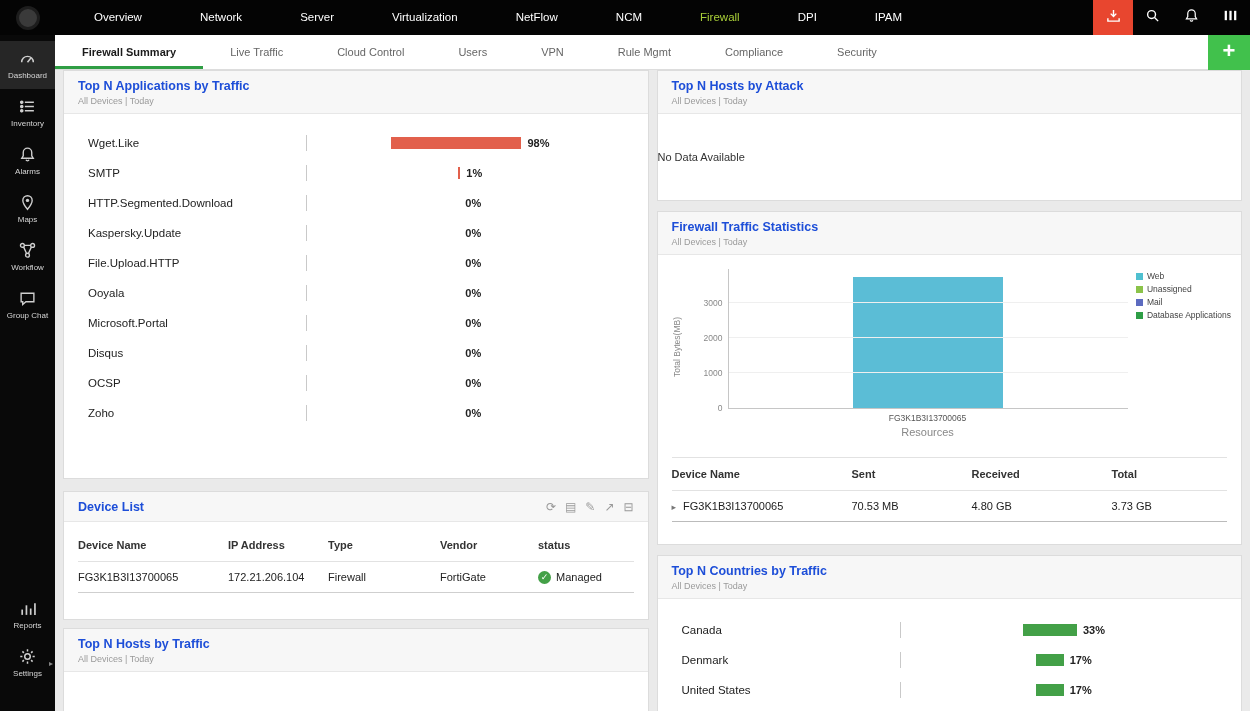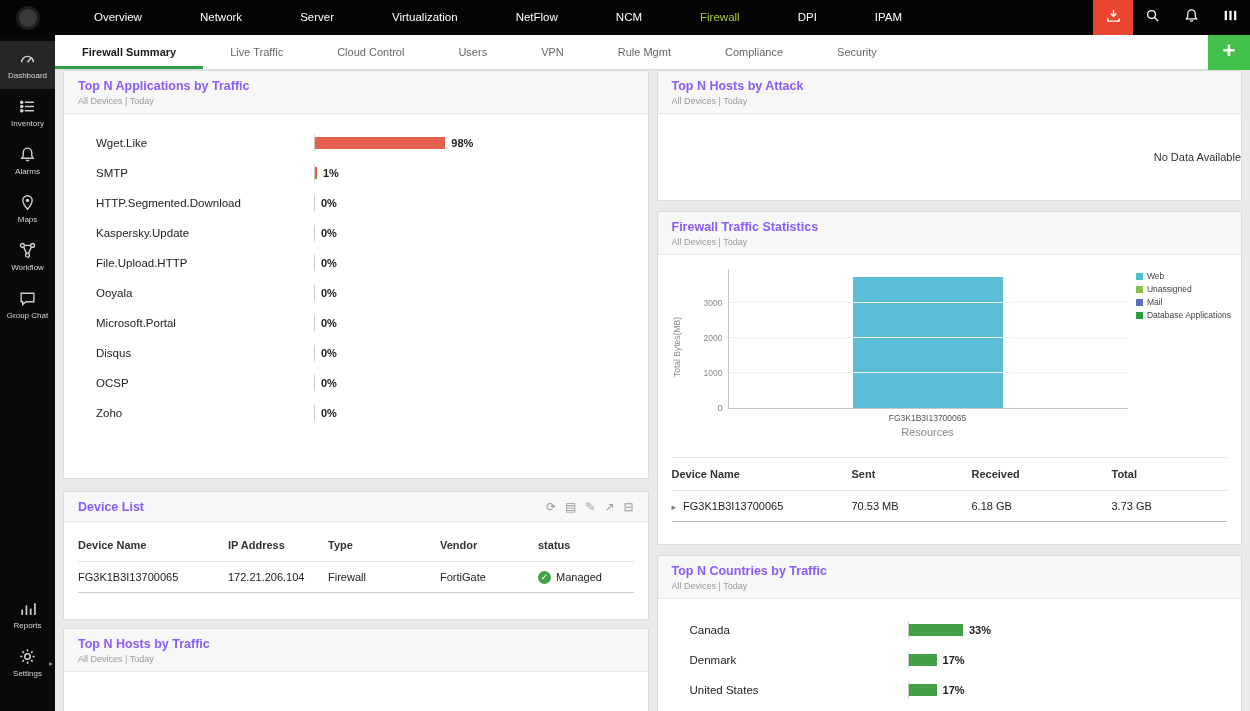--- a/index.html
+++ b/index.html
@@ -32,51 +32,51 @@
 .side-icon,.side-icon svg{width:17px;height:17px;display:block;}
 .side-label{font-size:8px;color:#d6d6d6;white-space:nowrap;}
 .side-arrow{position:absolute;right:2px;top:50%;transform:translateY(-50%);font-size:8px;color:#8a8a8a;}
 .side-bottom{margin-top:auto;padding-bottom:24px;display:flex;flex-direction:column;}
 
 
 #main{position:absolute;top:70px;left:55px;width:1195px;height:641px;padding:0 8px;display:flex;gap:8px;overflow:hidden;}
 .col{flex:1;min-width:0;display:flex;flex-direction:column;overflow:hidden;}
 .card{background:#fff;border:1px solid #dcdcdc;}
 .card-h{background:#f7f7f7;border-bottom:1px solid #e7e7e7;padding:8px 14px 7px;}
-.card-title{font-size:12.5px;font-weight:bold;color:#8b5cf6;}
+.card-title{font-size:12.5px;font-weight:bold;color:#1d4ed8;}
 .card-sub{font-size:9px;color:#9a9a9a;margin-top:3px;}
 .hrow{display:flex;align-items:center;justify-content:space-between;}
 .tool-icons{display:flex;gap:9px;}
 .tool{font-size:12px;color:#9a9a9a;cursor:pointer;line-height:1;}
 
 
 #card-apps{margin-bottom:12px;padding-bottom:50px;}
 #apps-rows{padding-top:14px;}
 #country-rows{padding-top:16px;}
-.prow{display:flex;align-items:center;height:30px;padding:0 14px 0 32px;}
+.prow{display:flex;align-items:center;height:30px;padding:0 14px 0 24px;}
 .plabel{width:218px;font-size:11.5px;color:#222;}
-.pzone{flex:1;display:flex;align-items:center;border-left:1px solid #c9c9c9;height:16px;}
+.pzone{flex:1;display:flex;align-items:center;border-left:1px solid #c9c9c9;height:16px;justify-content:center;}
 .pbar{height:12px;}
 .ppct{font-size:11px;color:#222;font-weight:bold;margin-left:6px;}
 
 
 #card-devices{margin-bottom:8px;padding-bottom:26px;}
 #device-table{padding:0 14px;margin-top:6px;}
 .trow{display:flex;align-items:center;}
 .trow.thead{height:34px;border-bottom:1px solid #e2e2e2;}
 .tcell{font-size:11px;color:#333;font-weight:bold;}
 .tcell.data{font-weight:normal;color:#222;height:30px;line-height:30px;}
 #device-table .trow.data{border-bottom:1px solid #cfcfcf;}
 .status-cell{display:flex;align-items:center;gap:5px;}
 .check{width:13px;height:13px;border-radius:50%;background:#43a047;color:#fff;font-size:9px;line-height:13px;text-align:center;display:inline-block;}
 #card-hosts{flex:1;min-height:120px;}
 
 
 #card-attack{margin-bottom:10px;}
-.empty{font-size:11px;color:#333;text-align:right;padding:37px 0;}
+.empty{font-size:11px;color:#333;text-align:left;padding:37px 0;}
 #card-stats{margin-bottom:10px;padding-bottom:22px;}
 .chart{position:relative;margin:14px 10px 0 70px;height:178px;}
 .plot{position:relative;width:400px;height:140px;border-left:1px solid #c6c6c6;border-bottom:1px solid #c6c6c6;display:flex;align-items:flex-end;justify-content:center;}
 .gridline{position:absolute;left:0;right:0;height:1px;background:#efefef;}
 .ytick{position:absolute;right:calc(100% + 6px);font-size:8.5px;color:#888;}
 .cbar{width:150px;}
 .ylabel{position:absolute;left:-56px;top:108px;transform:rotate(-90deg);transform-origin:0 0;font-size:8.5px;color:#888;white-space:nowrap;}
 .xcat{width:400px;text-align:center;font-size:8.5px;color:#555;margin-top:4px;}
 .xlabel{width:400px;text-align:center;font-size:11px;color:#888;margin-top:3px;}
 #legend{position:absolute;right:0;top:2px;display:flex;flex-direction:column;gap:3px;}
@@ -407,21 +407,21 @@
       <div id="traffic-table">
           <div class="trow thead">
             <div class="tcell" style="width: 180px;">Device Name</div>
             <div class="tcell" style="width: 120px;">Sent</div>
             <div class="tcell" style="width: 140px;">Received</div>
             <div class="tcell" style="width: 100px;">Total</div>
           </div>
           <div class="trow data">
             <div class="tcell data" style="width: 180px;"><span class="caret">▸</span><span>FG3K1B3I13700065</span></div>
             <div class="tcell data" style="width: 120px;">70.53 MB</div>
-            <div class="tcell data" style="width: 140px;">6.18 GB</div>
+            <div class="tcell data" style="width: 140px;">4.80 GB</div>
             <div class="tcell data" style="width: 100px;">3.73 GB</div>
           </div>
         </div>
     </div>
 
     <div class="card" id="card-countries">
       <div class="card-h">
         <div class="card-title">Top N Countries by Traffic</div>
         <div class="card-sub">All Devices | Today</div>
       </div>

